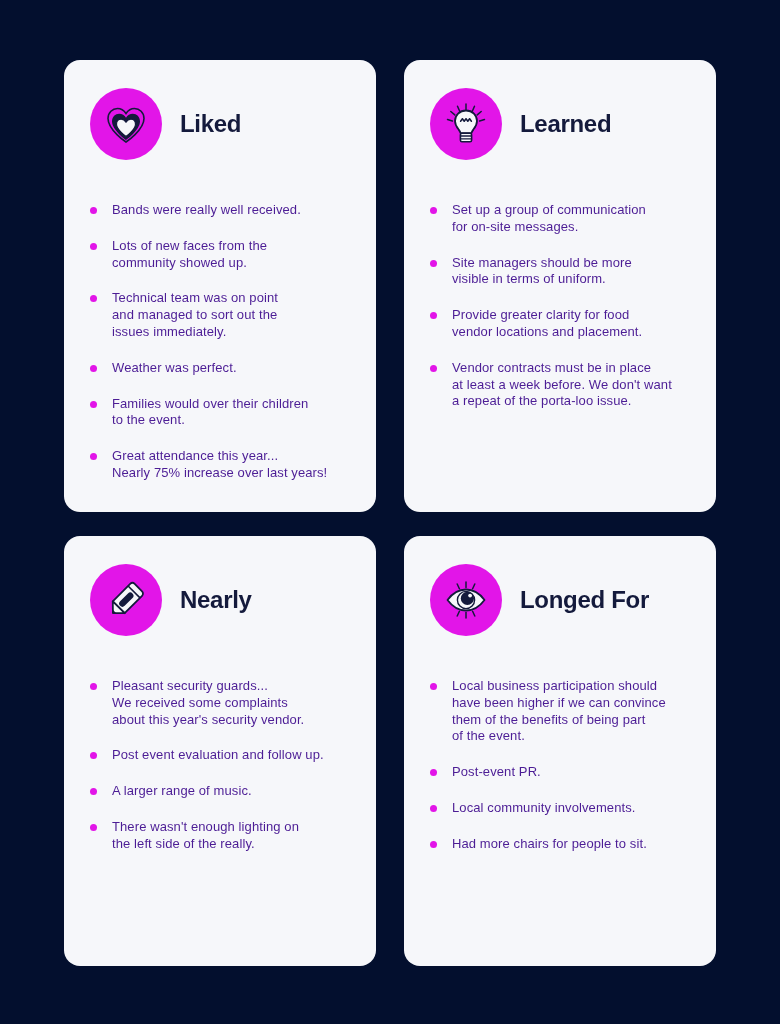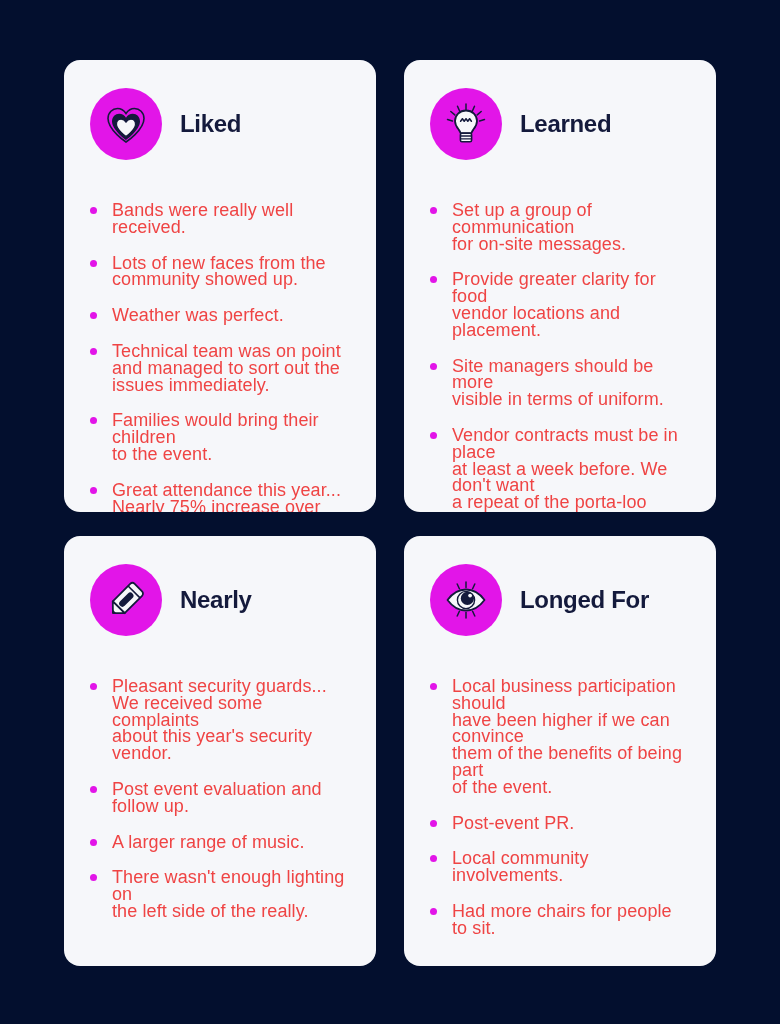--- a/index.html
+++ b/index.html
@@ -72,23 +72,23 @@
     margin: 0;
     padding: 0;
     list-style: none;
     margin-top: 42px;
   }
 
   .bullet-item {
     position: relative;
     padding-left: 22px;
     margin-bottom: 19px;
-    font-size: 18px;
+    font-size: 13px;
     line-height: 16.8px;
-    color: #ef4444;
+    color: #4c1d95;
     letter-spacing: 0.1px;
   }
 
   .bullet-item:last-child {
     margin-bottom: 0;
   }
 
   .bullet-dot {
     position: absolute;
     left: 0;
@@ -125,31 +125,31 @@
         <span class="bullet-dot"></span>
         <span class="bullet-text">Bands were really well received.</span>
       </li>
       <li class="bullet-item">
         <span class="bullet-dot"></span>
         <span class="bullet-text">Lots of new faces from the
 community showed up.</span>
       </li>
       <li class="bullet-item">
         <span class="bullet-dot"></span>
-        <span class="bullet-text">Weather was perfect.</span>
-      </li>
-      <li class="bullet-item">
-        <span class="bullet-dot"></span>
         <span class="bullet-text">Technical team was on point
 and managed to sort out the
 issues immediately.</span>
       </li>
       <li class="bullet-item">
         <span class="bullet-dot"></span>
-        <span class="bullet-text">Families would bring their children
+        <span class="bullet-text">Weather was perfect.</span>
+      </li>
+      <li class="bullet-item">
+        <span class="bullet-dot"></span>
+        <span class="bullet-text">Families would over their children
 to the event.</span>
       </li>
       <li class="bullet-item">
         <span class="bullet-dot"></span>
         <span class="bullet-text">Great attendance this year...
 Nearly 75% increase over last years!</span>
       </li>
     </ul>
   </div>
 
@@ -176,27 +176,27 @@
       <div class="card-title">Learned</div>
     </div>
     <ul class="bullet-list">
       <li class="bullet-item">
         <span class="bullet-dot"></span>
         <span class="bullet-text">Set up a group of communication
 for on-site messages.</span>
       </li>
       <li class="bullet-item">
         <span class="bullet-dot"></span>
+        <span class="bullet-text">Site managers should be more
+visible in terms of uniform.</span>
+      </li>
+      <li class="bullet-item">
+        <span class="bullet-dot"></span>
         <span class="bullet-text">Provide greater clarity for food
 vendor locations and placement.</span>
-      </li>
-      <li class="bullet-item">
-        <span class="bullet-dot"></span>
-        <span class="bullet-text">Site managers should be more
-visible in terms of uniform.</span>
       </li>
       <li class="bullet-item">
         <span class="bullet-dot"></span>
         <span class="bullet-text">Vendor contracts must be in place
 at least a week before. We don't want
 a repeat of the porta-loo issue.</span>
       </li>
     </ul>
   </div>
 

